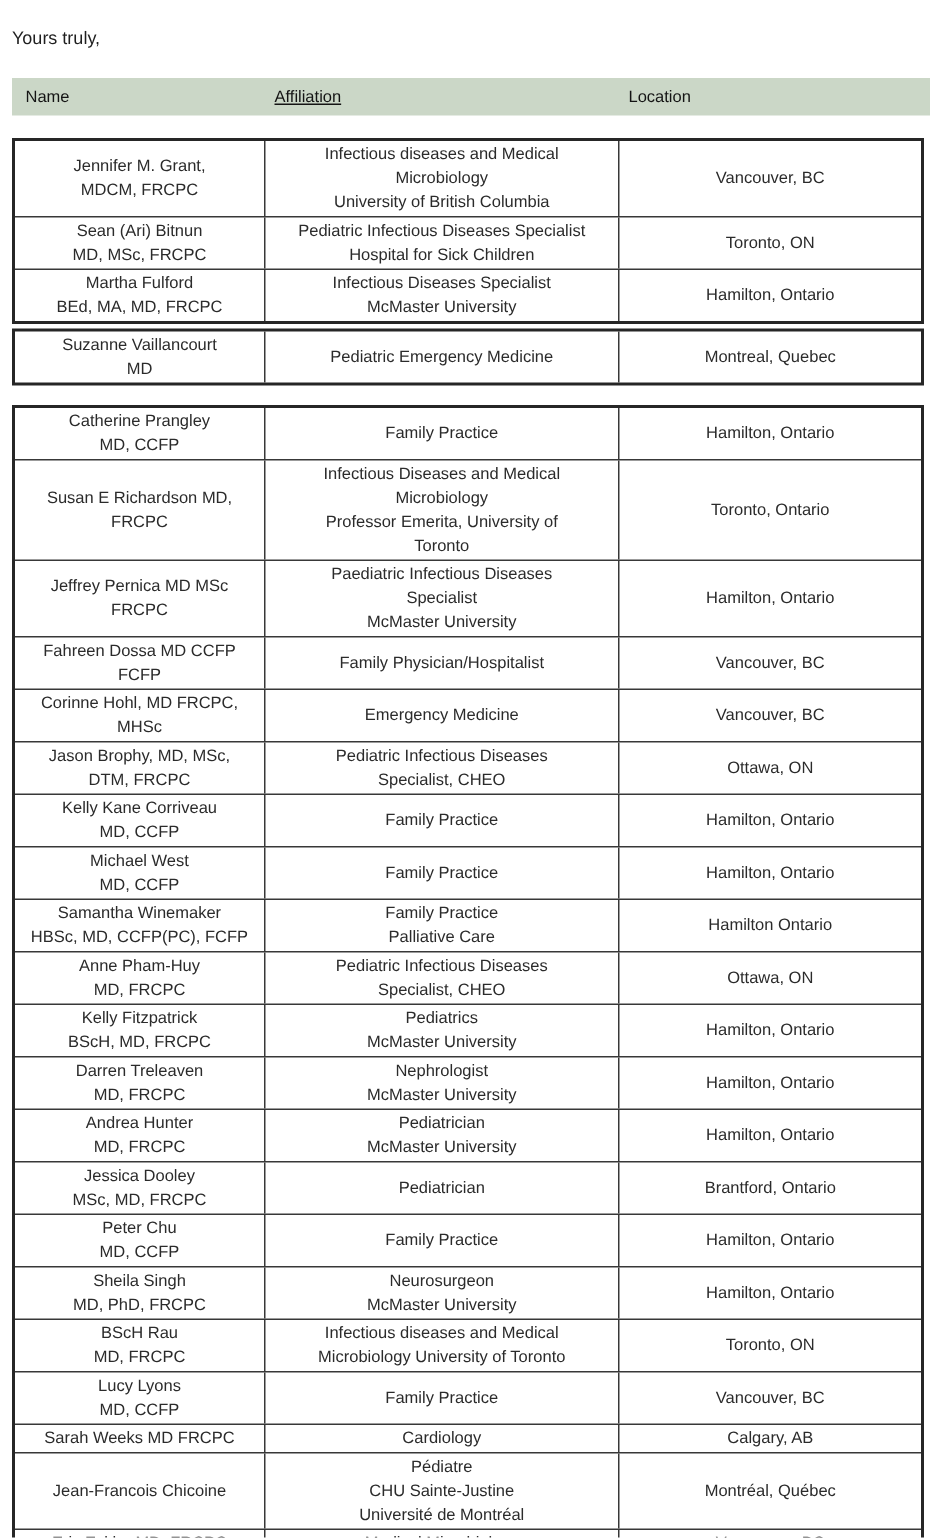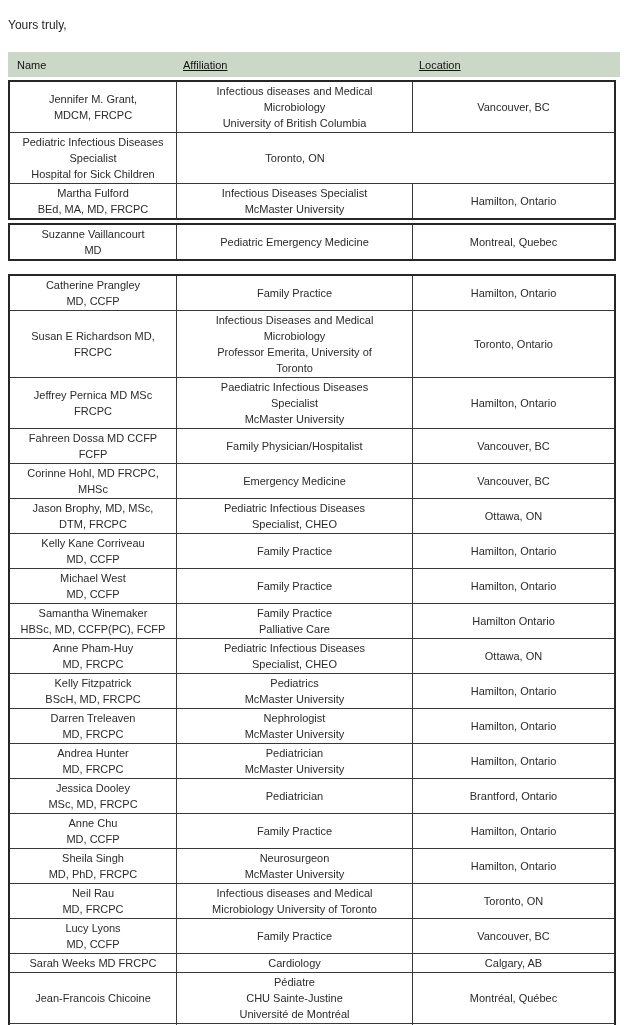--- a/index.html
+++ b/index.html
@@ -9,26 +9,26 @@
   }
   .page{padding:18px 0 0 8px;}
   .closing{font-size:12px;line-height:15px;color:#1f1f1f;margin-bottom:19px;}
   .theader{
     width:612px;height:25px;display:flex;align-items:center;
     font-size:11px;color:#141414;
   }
   .hcell{box-sizing:border-box;}
   .h0{width:167px;padding-left:9px;}
   .h1{width:236px;padding-left:8px;text-decoration:underline;}
-  .h2{flex:1;padding-left:8px;text-decoration:underline;}
+  .h2{flex:1;padding-left:8px;}
   .tsection{
     width:608px;box-sizing:border-box;
     border:2px solid #262626;background:#fff;
   }
-  #s0{margin-top:3px;}
+  #s0{margin-top:15px;}
   #s1{margin-top:3px;}
   #s2{margin-top:13px;}
   .trow{display:grid;grid-template-columns:167px 236px auto;}
   .trow + .trow{border-top:1px solid #383838;}
   .tcell{
     box-sizing:border-box;display:flex;align-items:center;justify-content:center;
     text-align:center;font-size:11px;line-height:16px;padding:1px 2px;
     white-space:pre-line;color:#2b2b2b;
   }
   .tcell.c0,.tcell.c1{border-right:1px solid #383838;}
@@ -48,20 +48,22 @@
   <div class="tsection" id="s0">
       <div class="trow">
         <div class="tcell c0">Jennifer M. Grant,
 MDCM, FRCPC</div>
         <div class="tcell c1">Infectious diseases and Medical
 Microbiology
 University of British Columbia</div>
         <div class="tcell c2">Vancouver, BC</div>
       </div>
       <div class="trow">
+        <div class="tcell c0">Sean (Ari) Bitnun
+MD, MSc, FRCPC</div>
         <div class="tcell c1">Pediatric Infectious Diseases Specialist
 Hospital for Sick Children</div>
         <div class="tcell c2">Toronto, ON</div>
       </div>
       <div class="trow">
         <div class="tcell c0">Martha Fulford
 BEd, MA, MD, FRCPC</div>
         <div class="tcell c1">Infectious Diseases Specialist
 McMaster University</div>
         <div class="tcell c2">Hamilton, Ontario</div>
@@ -165,34 +167,34 @@
 McMaster University</div>
         <div class="tcell c2">Hamilton, Ontario</div>
       </div>
       <div class="trow">
         <div class="tcell c0">Jessica Dooley
 MSc, MD, FRCPC</div>
         <div class="tcell c1">Pediatrician</div>
         <div class="tcell c2">Brantford, Ontario</div>
       </div>
       <div class="trow">
-        <div class="tcell c0">Anne Chu
+        <div class="tcell c0">Peter Chu
 MD, CCFP</div>
         <div class="tcell c1">Family Practice</div>
         <div class="tcell c2">Hamilton, Ontario</div>
       </div>
       <div class="trow">
         <div class="tcell c0">Sheila Singh
 MD, PhD, FRCPC</div>
         <div class="tcell c1">Neurosurgeon
 McMaster University</div>
         <div class="tcell c2">Hamilton, Ontario</div>
       </div>
       <div class="trow">
-        <div class="tcell c0">Neil Rau
+        <div class="tcell c0">BScH Rau
 MD, FRCPC</div>
         <div class="tcell c1">Infectious diseases and Medical
 Microbiology University of Toronto</div>
         <div class="tcell c2">Toronto, ON</div>
       </div>
       <div class="trow">
         <div class="tcell c0">Lucy Lyons
 MD, CCFP</div>
         <div class="tcell c1">Family Practice</div>
         <div class="tcell c2">Vancouver, BC</div>

